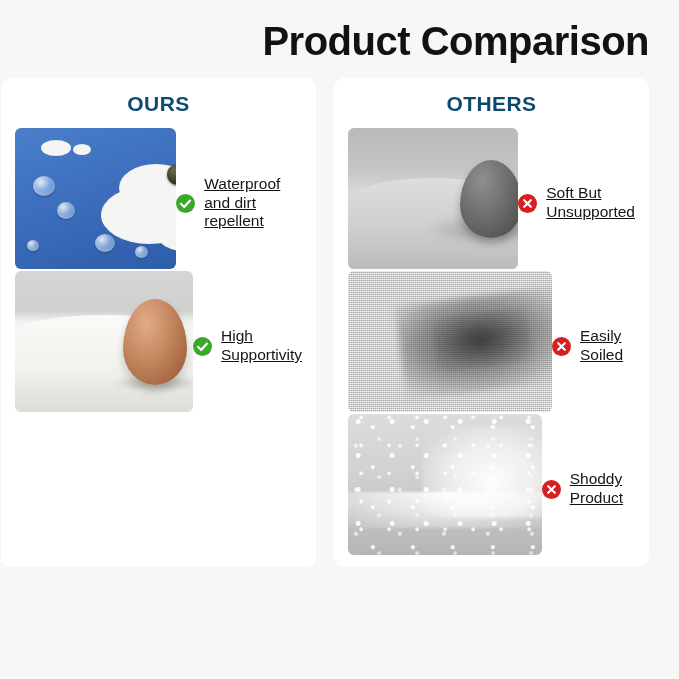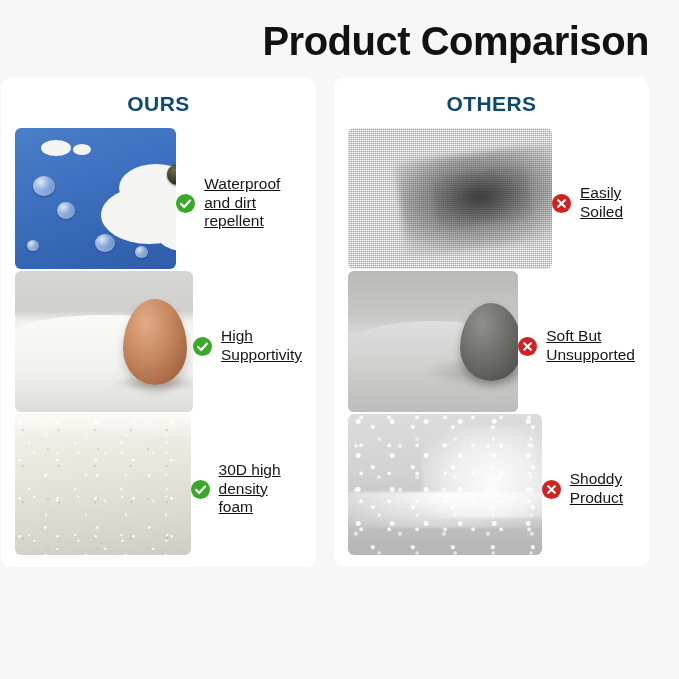--- a/index.html
+++ b/index.html
@@ -306,74 +306,59 @@
           <span class="badge">
             <svg width="19" height="19" viewBox="0 0 19 19">
                 <circle cx="9.5" cy="9.5" r="9.5" fill="#3aa929"></circle>
                 <path d="M5 9.8 L8.2 13 L14 6.6" stroke="#ffffff" stroke-width="2.2" fill="none" stroke-linecap="round" stroke-linejoin="round"></path>
               </svg>
           </span>
           <span class="caption-text">High Supportivity</span>
         </div>
       </div>
 
-      <div class="row">
-        <div class="photo img-foam">
-          <div class="top-edge"></div>
-          <div class="speckles"></div>
-        </div>
-        <div class="caption">
-          <span class="badge">
-            <svg width="19" height="19" viewBox="0 0 19 19">
-                <circle cx="9.5" cy="9.5" r="9.5" fill="#3aa929"></circle>
-                <path d="M5 9.8 L8.2 13 L14 6.6" stroke="#ffffff" stroke-width="2.2" fill="none" stroke-linecap="round" stroke-linejoin="round"></path>
-              </svg>
-          </span>
-          <span class="caption-text">30D high density foam</span>
-        </div>
-      </div>
     </div>
 
     <div class="card">
       <div class="card-title">OTHERS</div>
-
-      <div class="row">
-        <div class="photo img-soiled">
-          <div class="stain"></div>
-          <div class="stain2"></div>
-        </div>
-        <div class="caption">
-          <span class="badge">
-            <svg width="19" height="19" viewBox="0 0 19 19">
-                <circle cx="9.5" cy="9.5" r="9.5" fill="#d32020"></circle>
-                <path d="M6.2 6.2 L12.8 12.8 M12.8 6.2 L6.2 12.8" stroke="#ffffff" stroke-width="2.2" stroke-linecap="round"></path>
-              </svg>
-          </span>
-          <span class="caption-text">Easily Soiled</span>
-        </div>
-      </div>
 
       <div class="row">
         <div class="photo img-egg-other">
           <div class="surface"></div>
           <div class="dent"></div>
           <div class="egg"></div>
         </div>
         <div class="caption">
           <span class="badge">
             <svg width="19" height="19" viewBox="0 0 19 19">
                 <circle cx="9.5" cy="9.5" r="9.5" fill="#d32020"></circle>
                 <path d="M6.2 6.2 L12.8 12.8 M12.8 6.2 L6.2 12.8" stroke="#ffffff" stroke-width="2.2" stroke-linecap="round"></path>
               </svg>
           </span>
           <span class="caption-text">Soft But Unsupported</span>
         </div>
       </div>
 
       <div class="row">
+        <div class="photo img-soiled">
+          <div class="stain"></div>
+          <div class="stain2"></div>
+        </div>
+        <div class="caption">
+          <span class="badge">
+            <svg width="19" height="19" viewBox="0 0 19 19">
+                <circle cx="9.5" cy="9.5" r="9.5" fill="#d32020"></circle>
+                <path d="M6.2 6.2 L12.8 12.8 M12.8 6.2 L6.2 12.8" stroke="#ffffff" stroke-width="2.2" stroke-linecap="round"></path>
+              </svg>
+          </span>
+          <span class="caption-text">Easily Soiled</span>
+        </div>
+      </div>
+
+      <div class="row">
         <div class="photo img-shoddy">
           <div class="splash"></div>
           <div class="wave"></div>
           <div class="bubbles"></div>
         </div>
         <div class="caption">
           <span class="badge">
             <svg width="19" height="19" viewBox="0 0 19 19">
                 <circle cx="9.5" cy="9.5" r="9.5" fill="#d32020"></circle>
                 <path d="M6.2 6.2 L12.8 12.8 M12.8 6.2 L6.2 12.8" stroke="#ffffff" stroke-width="2.2" stroke-linecap="round"></path>

